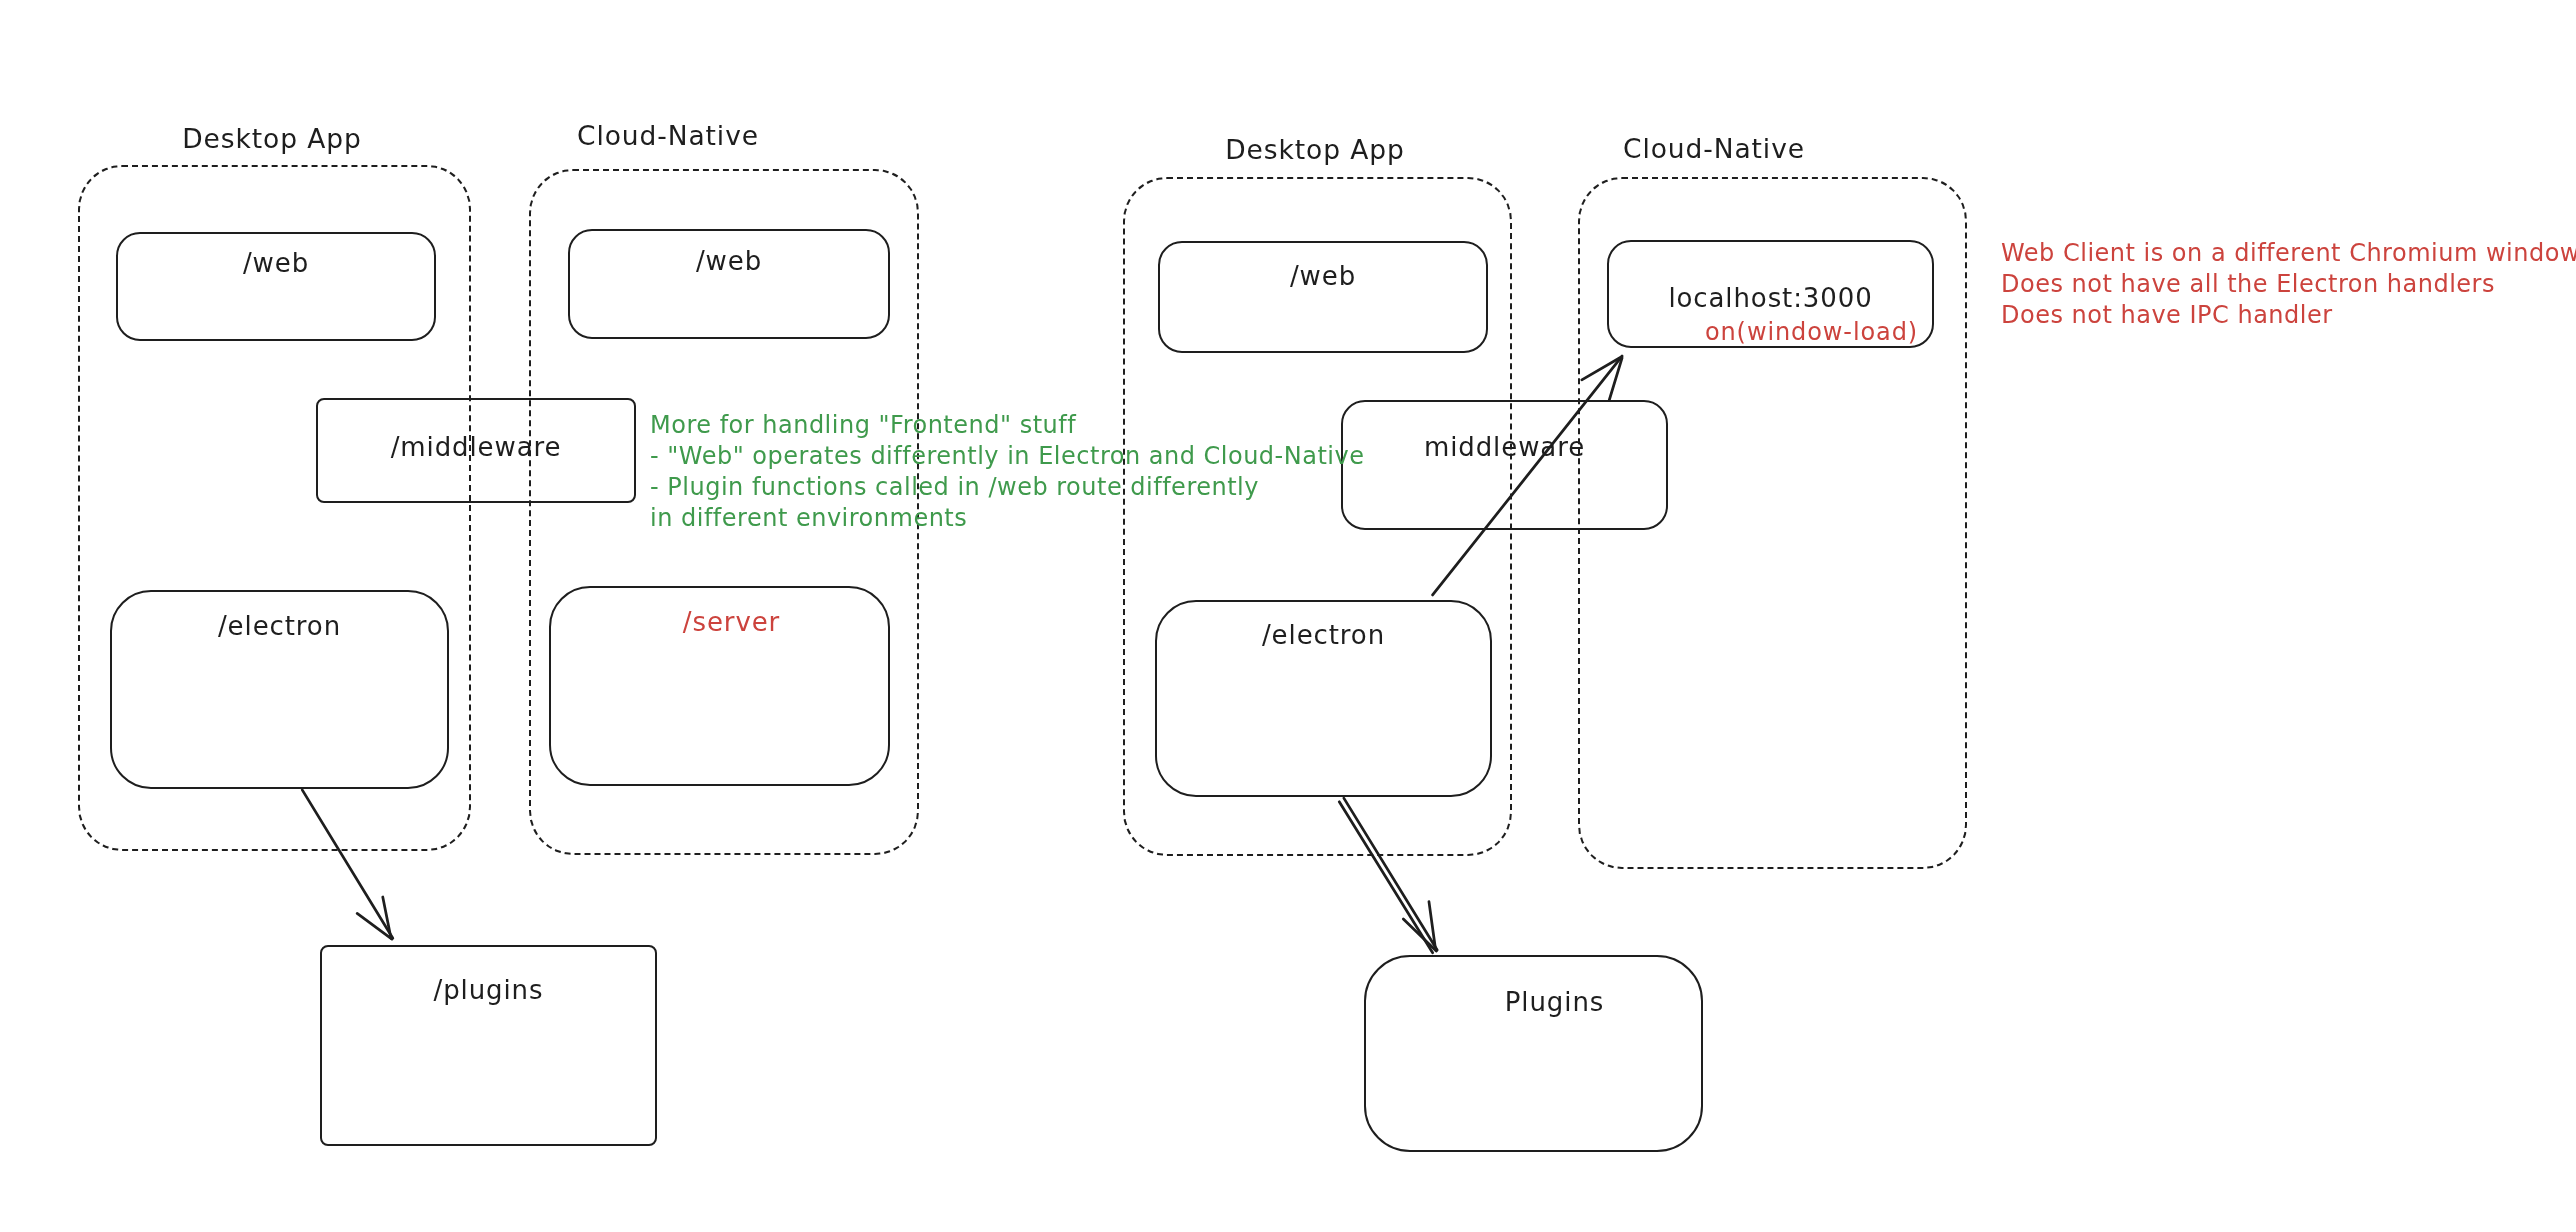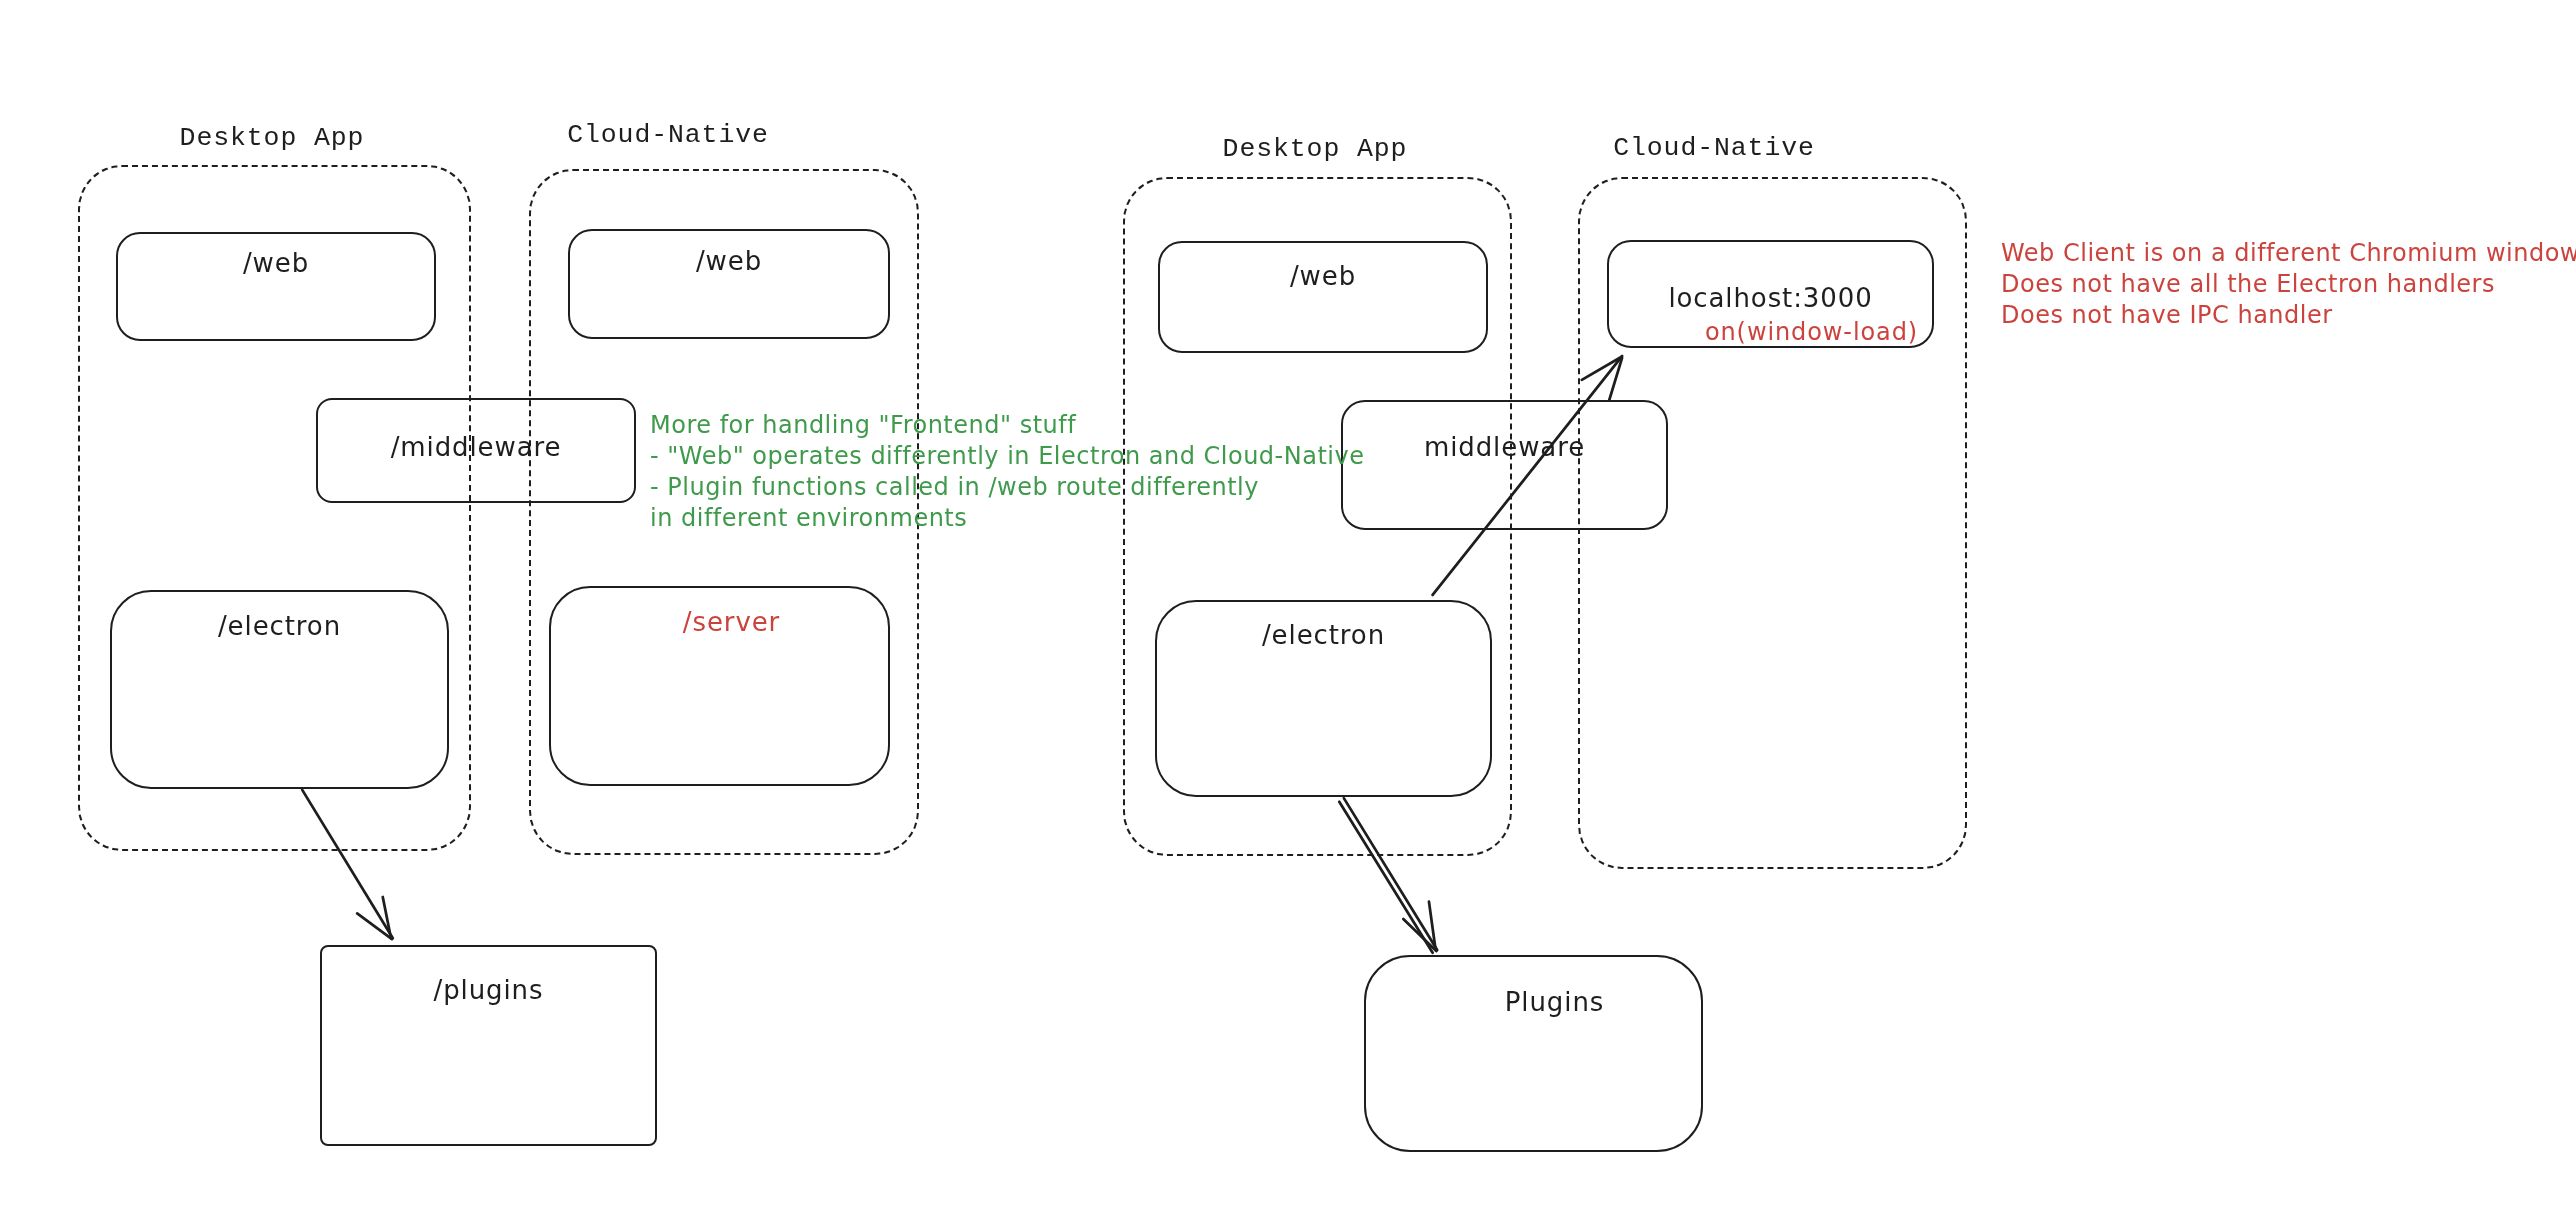--- a/index.html
+++ b/index.html
@@ -28,21 +28,20 @@
     box-sizing: border-box;
   }
   .sec-label {
     position: absolute;
     transform: translateX(-50%);
     font-size: 26.5px;
     line-height: 29px;
     letter-spacing: 0.9px;
     white-space: nowrap;
     font-weight: 500;
-    font-family: Liberation Mono, monospace;
   }
   .node-label {
     font-size: 26px;
     line-height: 29px;
     letter-spacing: 0.9px;
     white-space: nowrap;
   }
   .node-sublabel {
     font-size: 24px;
     line-height: 27.5px;
@@ -83,21 +82,21 @@
   <div class="sec-label" style="left:1714px; top:134px;">Cloud-Native</div>
 
   <div class="node" style="left:116px; top:232px; width:320px; height:109px; border-radius:24px;">
     <span class="node-label" style="margin-top:14.6px;">/web</span>
   </div>
 
   <div class="node" style="left:568px; top:229px; width:322px; height:110px; border-radius:24px;">
     <span class="node-label" style="margin-top:15.6px;">/web</span>
   </div>
 
-  <div class="node" style="left:316px; top:398px; width:320px; height:105px; border-radius:16px;">
+  <div class="node" style="left:316px; top:398px; width:320px; height:105px; border-radius:8px;">
     <span class="node-label" style="margin-top:33px;">/middleware</span>
   </div>
 
   <div class="node" style="left:110px; top:590px; width:339px; height:199px; border-radius:41px;">
     <span class="node-label" style="margin-top:20px;">/electron</span>
   </div>
 
   <div class="node" style="left:549px; top:586px; width:341px; height:200px; border-radius:41px;padding-left:24px;">
     <span class="node-label red" style="margin-top:20px;">/server</span>
   </div>

